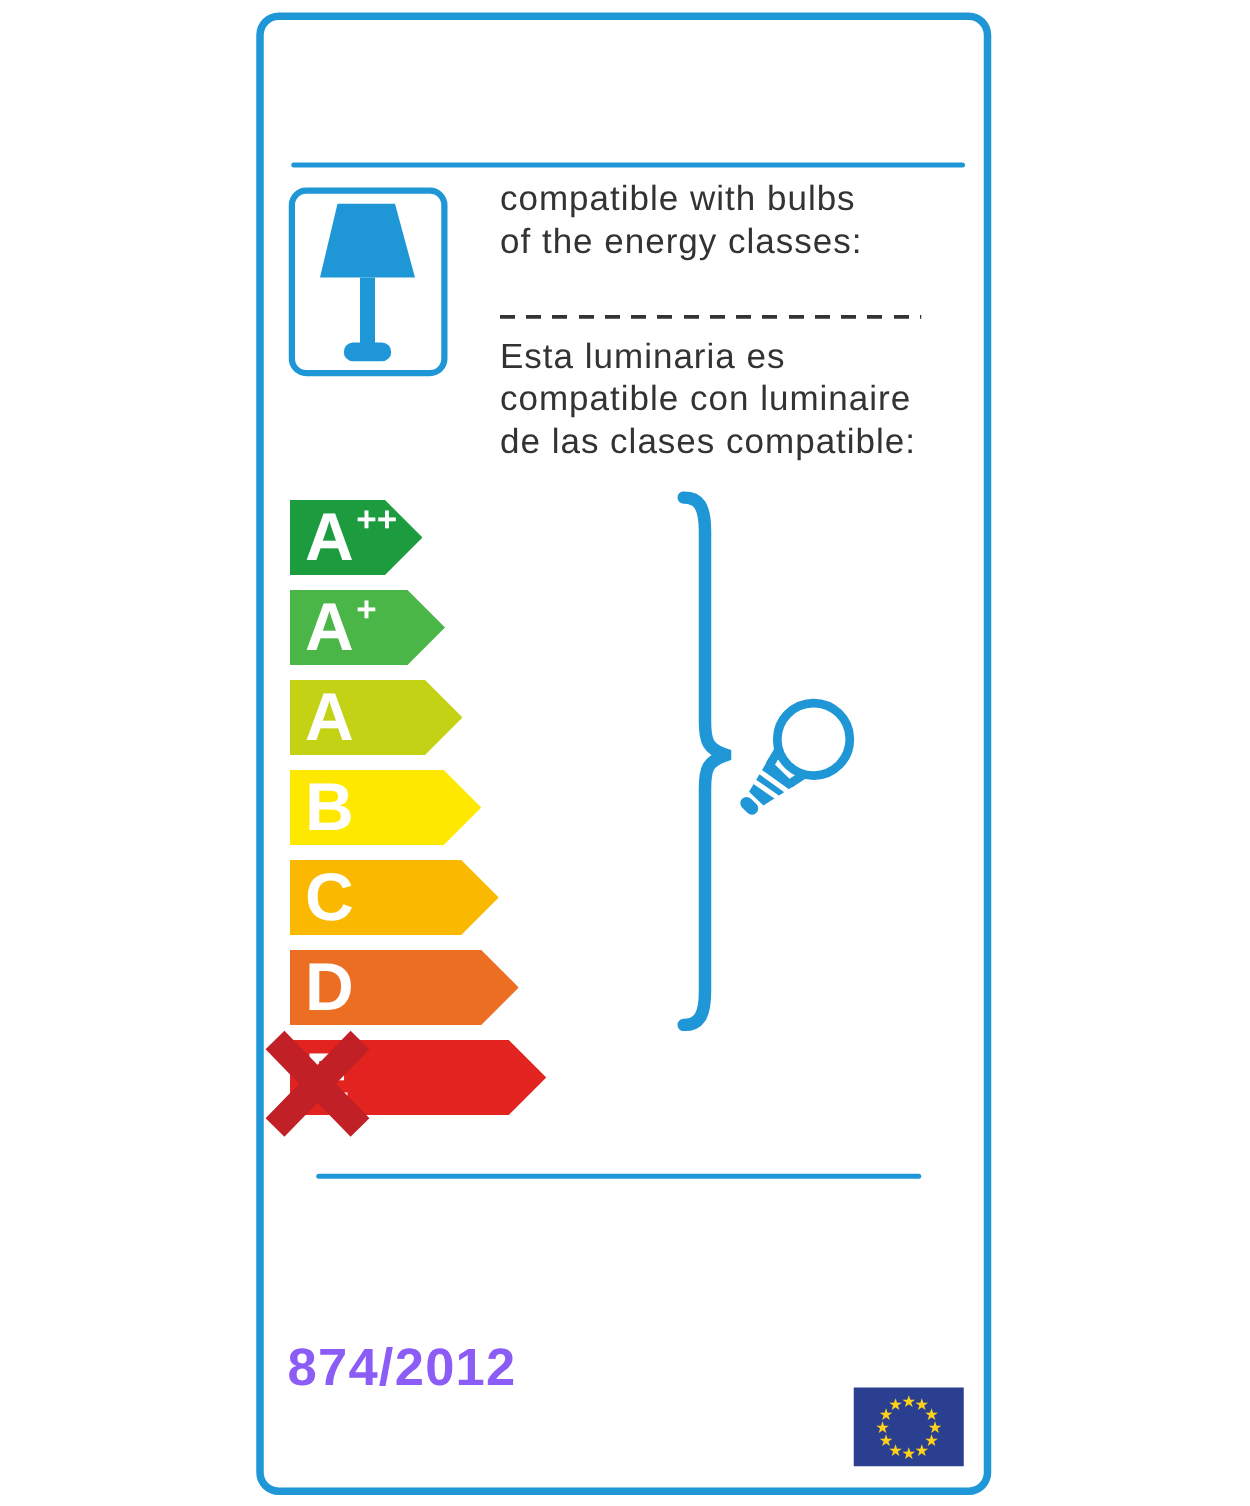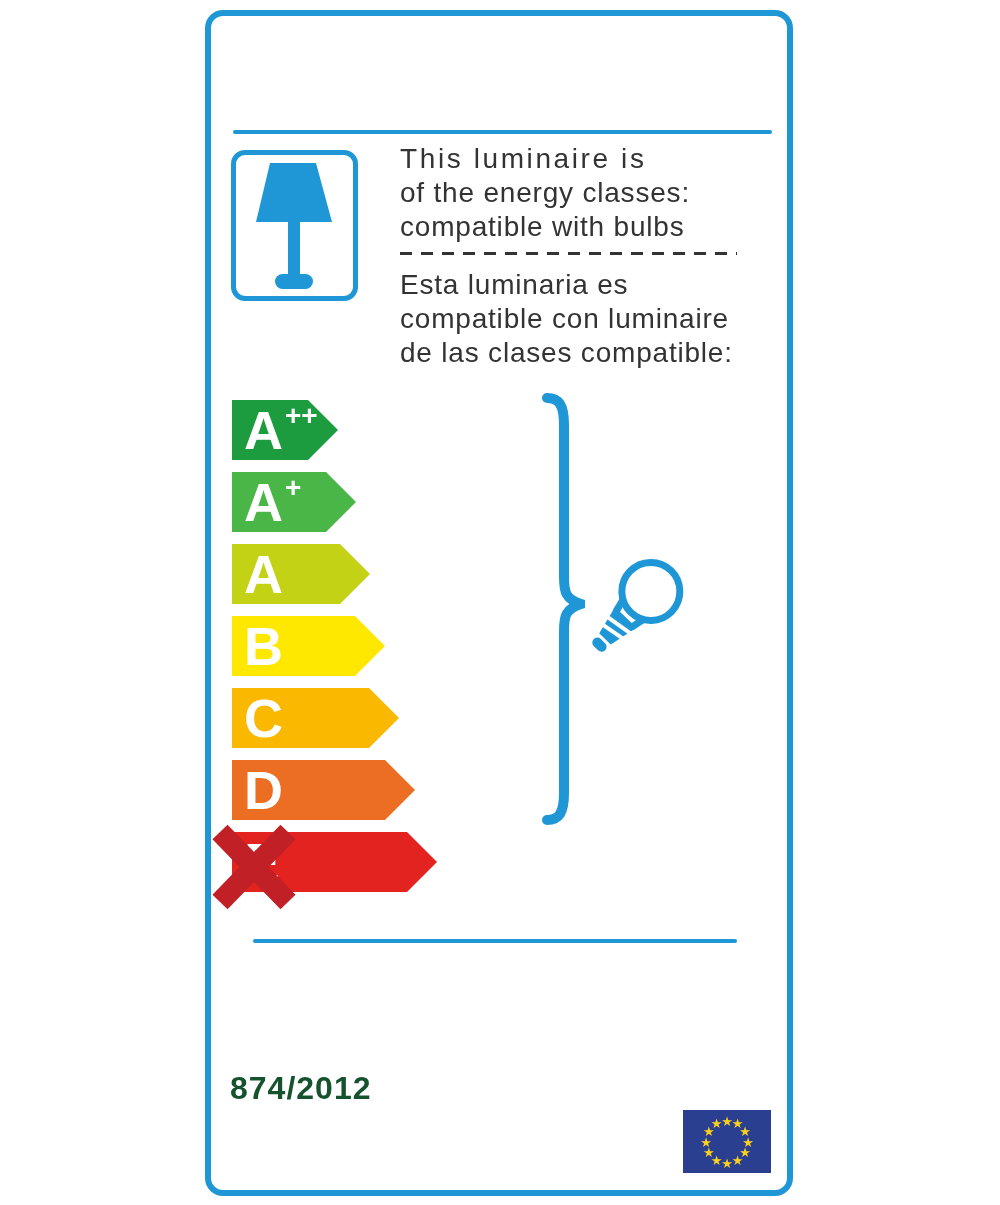--- a/index.html
+++ b/index.html
@@ -45,22 +45,22 @@
   .grade{font-size:54px;line-height:60px;font-weight:bold;color:#fff;padding-left:12px;}
   .sup{font-size:28px;font-weight:bold;color:#fff;vertical-align:14px;margin-left:2px;display:inline-block;transform:translateY(-14px);}
   .cross-svg{position:absolute;left:-18px;top:-4px;overflow:visible;}
 
   
   .brace-svg{position:absolute;left:537px;top:393px;}
   .bulb-svg{position:absolute;left:585px;top:543px;transform:rotate(44deg);}
 
   
   .reg{
-    position:absolute;left:230px;top:1070px;font-size:32px;font-weight:bold;
-    color:#14532d;letter-spacing:1px;
+    position:absolute;left:230px;top:1070px;font-size:42px;font-weight:bold;
+    color:#8b5cf6;letter-spacing:1px;
   }
   .eu-flag{
     position:absolute;left:683px;top:1110px;width:88px;height:63px;background:#2b3f90;
   }
   .star{
     position:absolute;left:50%;top:50%;font-size:13px;line-height:13px;color:#ffd21a;
   }
 </style>
 </head>
 <body>
@@ -71,23 +71,22 @@
 
 <div class="lamp-box">
   <svg width="117" height="141" viewBox="0 0 117 141">
     <polygon points="34,8 80,8 96,67 20,67" fill="#1f97d6"></polygon>
     <rect x="52" y="67" width="12" height="57" fill="#1f97d6"></rect>
     <rect x="39" y="119" width="38" height="15" rx="7.5" fill="#1f97d6"></rect>
   </svg>
 </div>
 
 <div class="txt-en">
-  <div class="l1">This luminaire is</div>
+  <div>compatible with bulbs</div>
   <div>of the energy classes:</div>
-  <div>compatible with bulbs</div>
 </div>
 <div class="dashes"></div>
 <div class="txt-es">
   <div>Esta luminaria es</div>
   <div>compatible con luminaire</div>
   <div>de las clases compatible:</div>
 </div>
 
 <div class="scale">
     <div class="arrow-row">

